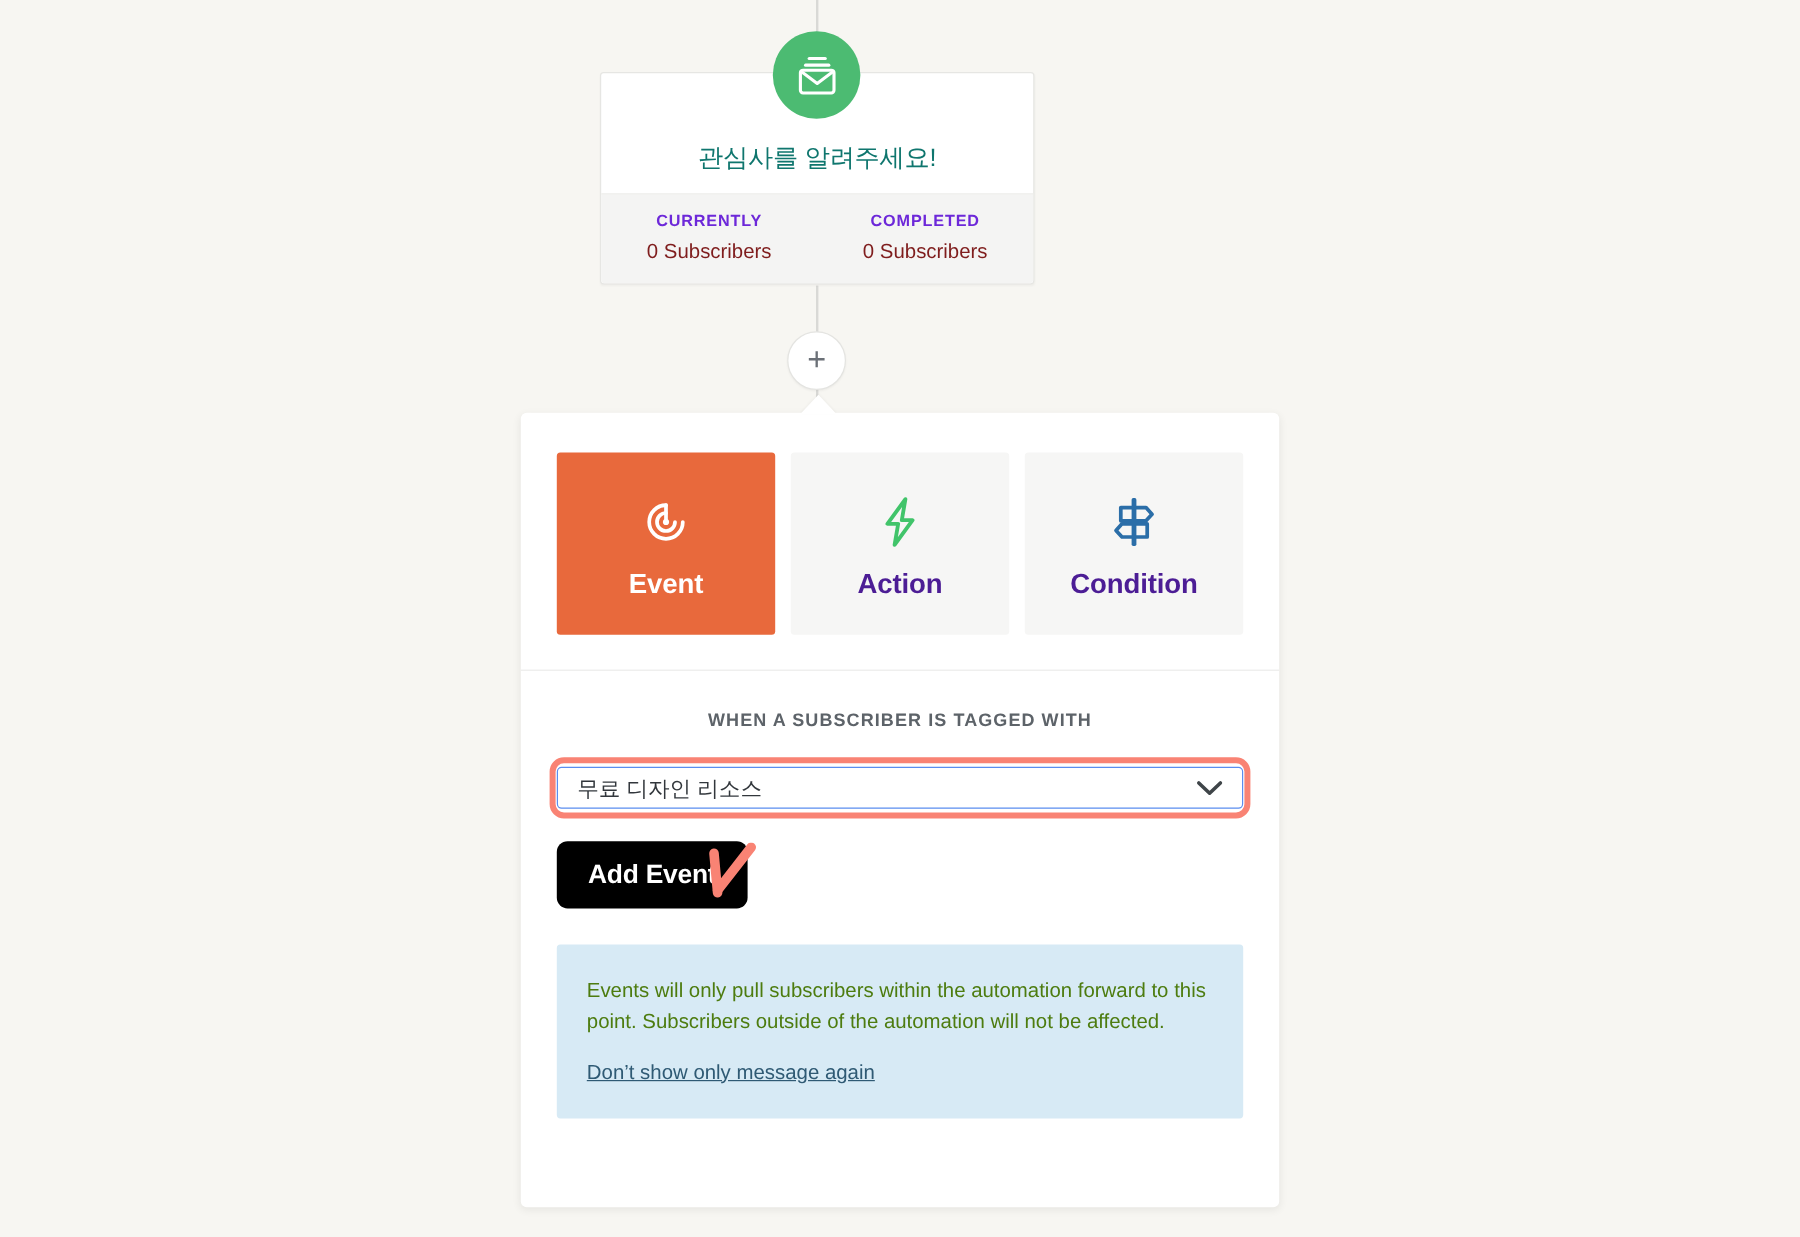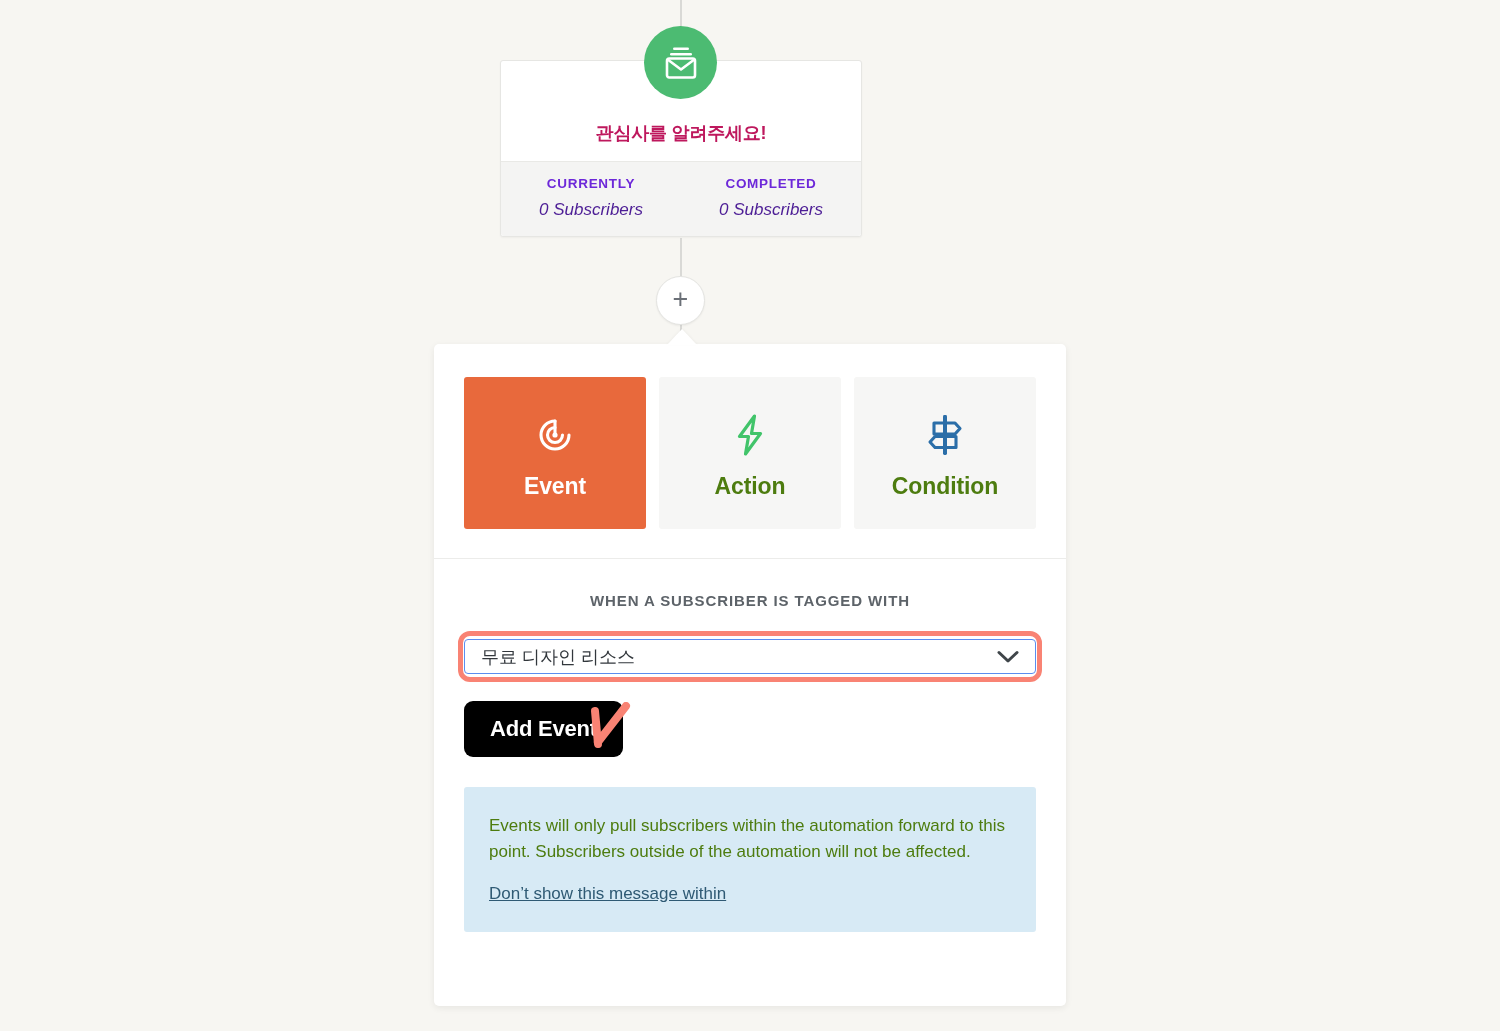--- a/index.html
+++ b/index.html
@@ -41,23 +41,23 @@
     box-shadow: 0 1px 2px rgba(0,0,0,0.04);
   }
   .email-card-body {
     height: 100px;
     display: flex;
     align-items: flex-end;
     justify-content: center;
     padding-bottom: 16px;
   }
   .email-title {
-    font-size: 18px;
-    color: #be185d;
-    font-weight: 700;
+    font-size: 21px;
+    color: #0f766e;
+    font-weight: 400;
     letter-spacing: -0.2px;
   }
   .email-card-footer {
     display: flex;
     background: #f4f4f3;
     border-top: 1px solid #e9e9e6;
     border-radius: 0 0 3px 3px;
     padding: 14px 0 16px;
   }
   .stat-col {
@@ -67,23 +67,22 @@
   .stat-label {
     font-size: 13.5px;
     font-weight: 700;
     letter-spacing: 0.7px;
     color: #6d28d9;
     text-transform: uppercase;
     margin-bottom: 9px;
   }
   .stat-value {
     font-size: 17px;
-    color: #4c1d95;
+    color: #7f1d1d;
     font-weight: 400;
-    font-style: italic;
   }
 
   .email-badge {
     position: absolute;
     left: 644px;
     top: 26px;
     width: 73px;
     height: 73px;
     border-radius: 50%;
     background: #4cbb72;
@@ -158,21 +157,21 @@
     cursor: pointer;
     user-select: none;
   }
   .tab.active {
     background: #e8693c;
   }
   .tab-icon { height: 56px; display:flex; align-items:center; justify-content:center; }
   .tab-label {
     font-size: 23px;
     font-weight: 700;
-    color: #4d7c0f;
+    color: #4c1d95;
     margin-top: 10px;
     letter-spacing: -0.1px;
   }
   .tab.active .tab-label { color: #ffffff; }
 
   .panel-divider {
     margin: 29px 0 0 0;
     height: 1px;
     background: #ececea;
   }
@@ -361,21 +360,21 @@
           </svg>
         </span>
       </div>
       <div class="highlight-ring"></div>
     </div>
 
     <button class="add-btn">Add Event</button>
 
     <div class="info-box">
       <div class="info-text">Events will only pull subscribers within the automation forward to this point. Subscribers outside of the automation will not be affected.</div>
-      <a class="info-link">Don’t show this message within</a>
+      <a class="info-link">Don’t show only message again</a>
     </div>
 
   </div>
 
   <div class="anno-arrow">
     <svg width="60" height="52" viewBox="0 0 60 52" fill="none" xmlns="http://www.w3.org/2000/svg">
       <path d="M48 4 L20 40" stroke="#f98374" stroke-width="8" stroke-linecap="round"></path>
       <path d="M17 9 L20 42" stroke="#f98374" stroke-width="8" stroke-linecap="round"></path>
     </svg>
   </div>

